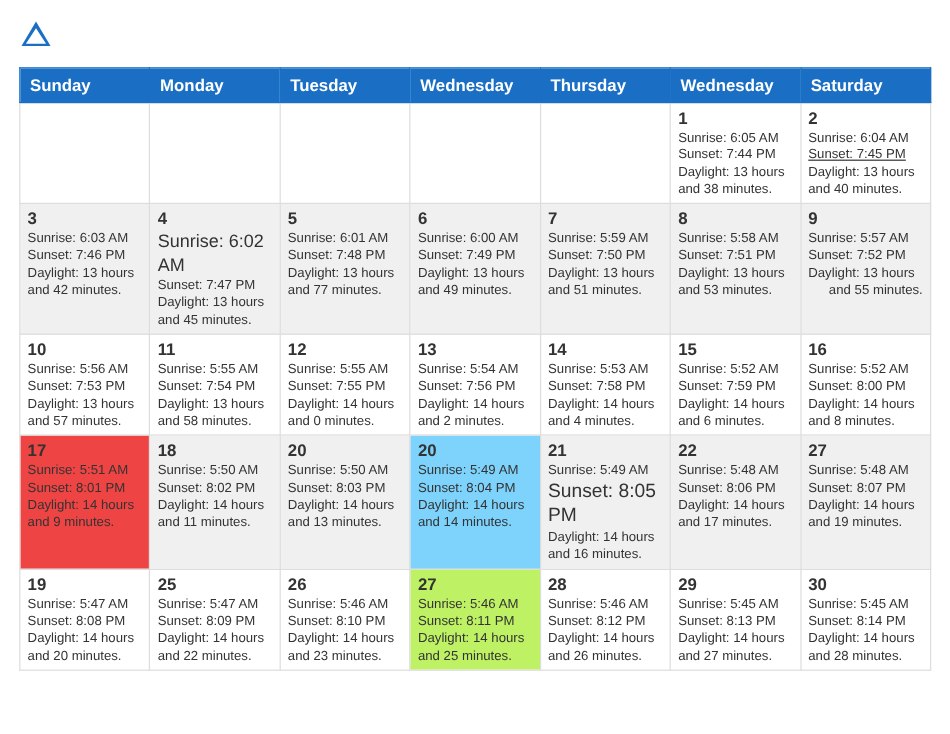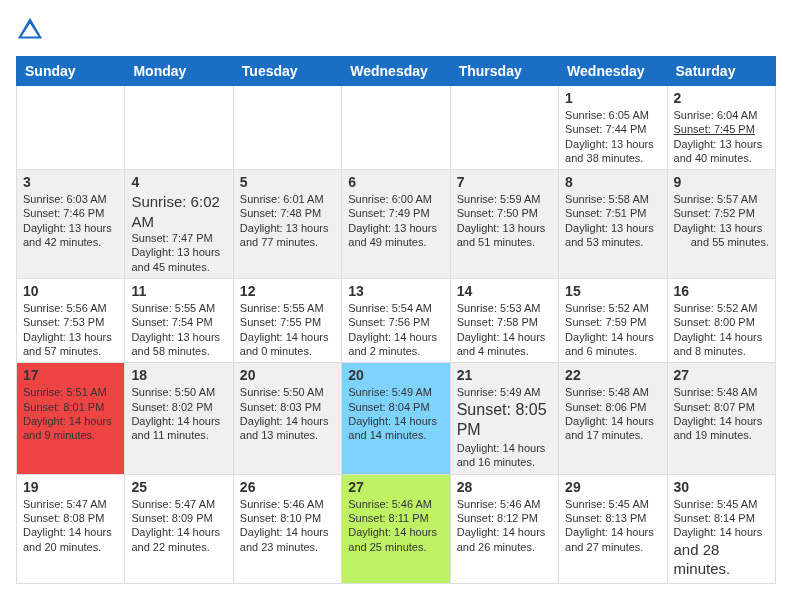--- a/index.html
+++ b/index.html
@@ -342,17 +342,17 @@
           <div style="font-size: 11px; line-height: 1.3;">Sunrise: 5:45 AM</div>
           <div style="font-size: 11px; line-height: 1.3;">Sunset: 8:13 PM</div>
           <div style="font-size: 11px; line-height: 1.3;">Daylight: 14 hours</div>
           <div style="font-size: 11px; line-height: 1.3;">and 27 minutes.</div>
         </td>
         <td style="background: rgb(255, 255, 255);">
           <span class="day-num">30</span>
           <div style="font-size: 11px; line-height: 1.3;">Sunrise: 5:45 AM</div>
           <div style="font-size: 11px; line-height: 1.3;">Sunset: 8:14 PM</div>
           <div style="font-size: 11px; line-height: 1.3;">Daylight: 14 hours</div>
-          <div style="font-size: 15px; line-height: 1.3;">and 28 minutes.</div>
+          <div style="font-size: 11px; line-height: 1.3;">and 28 minutes.</div>
         </td>
       </tr>
     </tbody>
 </table>
 
 </body></html>

